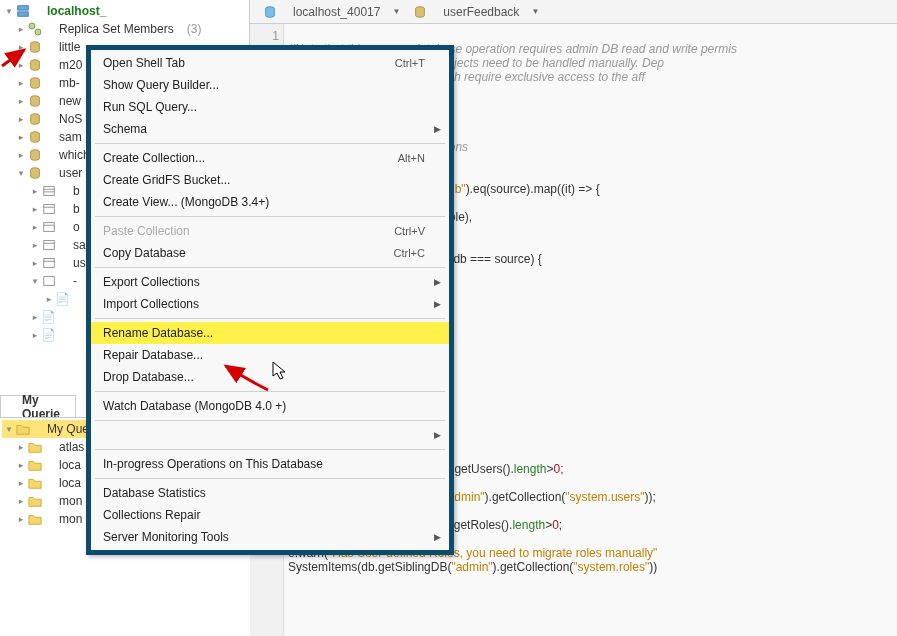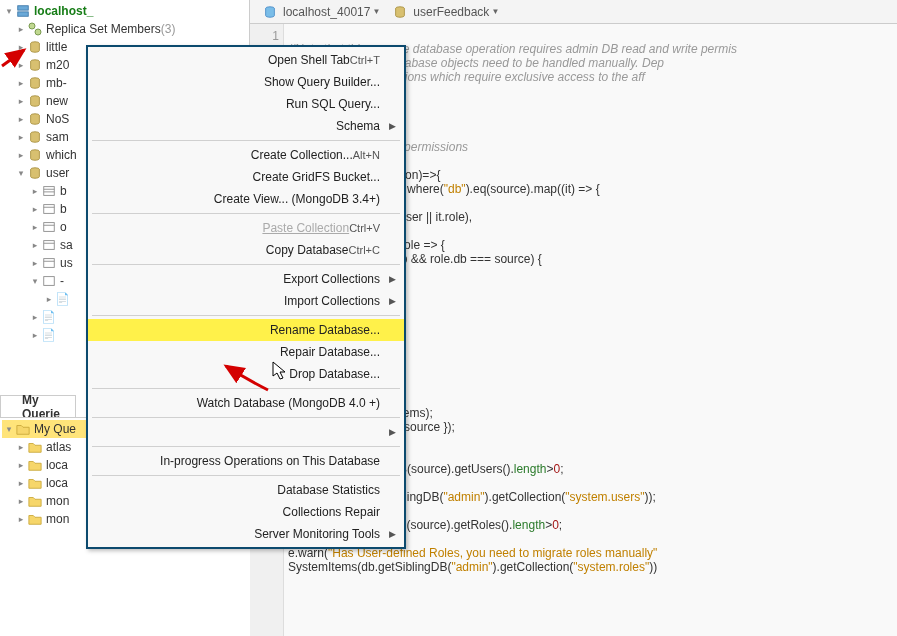--- a/index.html
+++ b/index.html
@@ -6,43 +6,43 @@
 body { background: #fff; overflow: hidden; width: 897px; height: 636px; position: relative; }
 .sidebar { position: absolute; left: 0; top: 0; width: 250px; height: 636px; background: #fff; border-right: 1px solid #ccc; }
 .tree { padding: 2px 0 0 2px; }
 .tree-item { display: flex; align-items: center; height: 18px; padding-left: 2px; cursor: pointer; white-space: nowrap; }
 .tree-item.level1 { padding-left: 14px; }
 .tree-item.level2 { padding-left: 28px; }
 .tree-item.level3 { padding-left: 42px; }
 .arrow { width: 10px; height: 10px; display: inline-flex; align-items: center; justify-content: center; color: #888; font-size: 9px; margin-right: 1px; }
 .icon { width: 16px; height: 16px; display: inline-flex; align-items: center; justify-content: center; margin-right: 3px; }
 .server-icon svg, .db-icon svg, .coll-icon svg, .folder-icon svg { width: 14px; height: 14px; }
-.tree-label { color: #333; }
+.tree-label { color: #333; margin-left: 13px; }
 .tree-label.green { color: #177d17; font-weight: bold; }
 .tree-label.count { color: #999; }
 .queries-tab { position: absolute; left: 0; top: 395px; width: 76px; height: 22px; background: #fff; border: 1px solid #ccc; border-bottom: none; display: flex; align-items: center; padding-left: 21px; color: #333; font-weight: bold; }
 .queries-panel { position: absolute; left: 0; top: 417px; width: 250px; height: 219px; border-top: 1px solid #ccc; background: #fff; padding: 2px; }
 .queries-panel .tree-item.highlighted { background: #ffe47a; }
 .editor { position: absolute; left: 250px; top: 0; right: 0; height: 636px; background: #f9f9f9; }
 .editor-tabs { height: 24px; background: #f4f4f4; border-bottom: 1px solid #ccc; display: flex; align-items: center; padding-left: 12px; gap: 12px; }
-.editor-tab { display: flex; align-items: center; gap: 2px; color: #555; cursor: pointer; }
+.editor-tab { display: flex; align-items: center; gap: 12px; color: #555; cursor: pointer; }
 .editor-tab .drop { font-size: 8px; color: #666; }
 .gutter { position: absolute; left: 0; top: 24px; width: 34px; bottom: 0; background: #f0f0f0; border-right: 1px solid #ddd; font-family: "Courier New", monospace; font-size: 11px; color: #999; text-align: right; padding: 4px 4px 0 0; line-height: 16px; }
 .code-lines { position: absolute; left: 38px; top: 28px; right: 0; white-space: pre; color: #333; }
 .c-comment { color: #999; font-style: italic; }
 .c-key { color: #0033cc; }
 .c-str { color: #c08000; }
 .c-num { color: #a31515; }
 .c-prop { color: #2a7a2a; }
-.context-menu { position: absolute; left: 86px; top: 45px; width: 320px; background: #f8f8f8; border: 2px solid #0c4a6e; box-shadow: 2px 2px 4px rgba(0,0,0,0.25); z-index: 100; padding: 2px 0; text-align: right; }
+.context-menu { position: absolute; left: 86px; top: 45px; width: 368px; background: #f8f8f8; border: 5px solid #0c4a6e; box-shadow: 2px 2px 4px rgba(0,0,0,0.25); z-index: 100; padding: 2px 0; }
 .menu-item { height: 22px; display: flex; align-items: center; padding: 0 24px 0 12px; cursor: pointer; position: relative; }
 .menu-item span.lbl { flex: 1; color: #222; }
 .menu-item span.shortcut { color: #555; font-size: 11px; }
 .menu-item span.sub { position: absolute; right: 8px; font-size: 9px; color: #555; }
-.menu-item.disabled span.lbl { color: #aaa; text-decoration: underline; }
+.menu-item.disabled span.lbl { color: #aaa; }
 .menu-sep { height: 1px; background: #d0d0d0; margin: 3px 4px; }
 .menu-item.highlight { background: #fff14a; }
 .red-arrow { position: absolute; z-index: 200; pointer-events: none; }
 .cursor-arrow { position: absolute; left: 272px; top: 361px; z-index: 300; font-size: 16px; color: #000; pointer-events: none; }
 </style>
 </head>
 <body>
 
 <div class="sidebar">
   <div class="tree">

